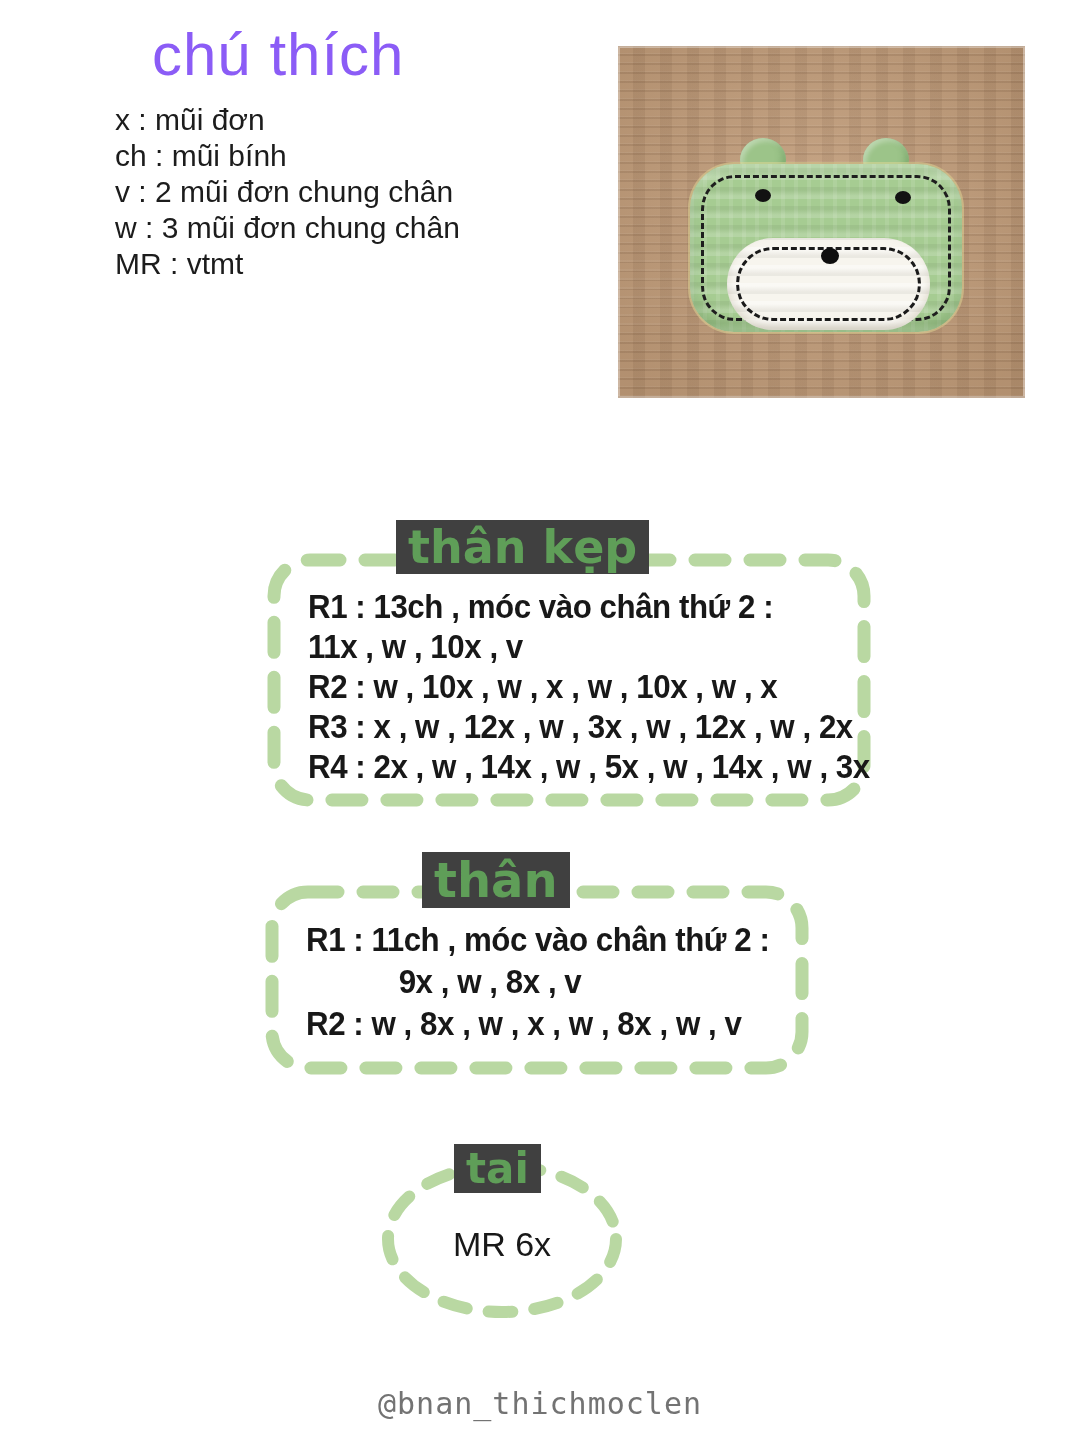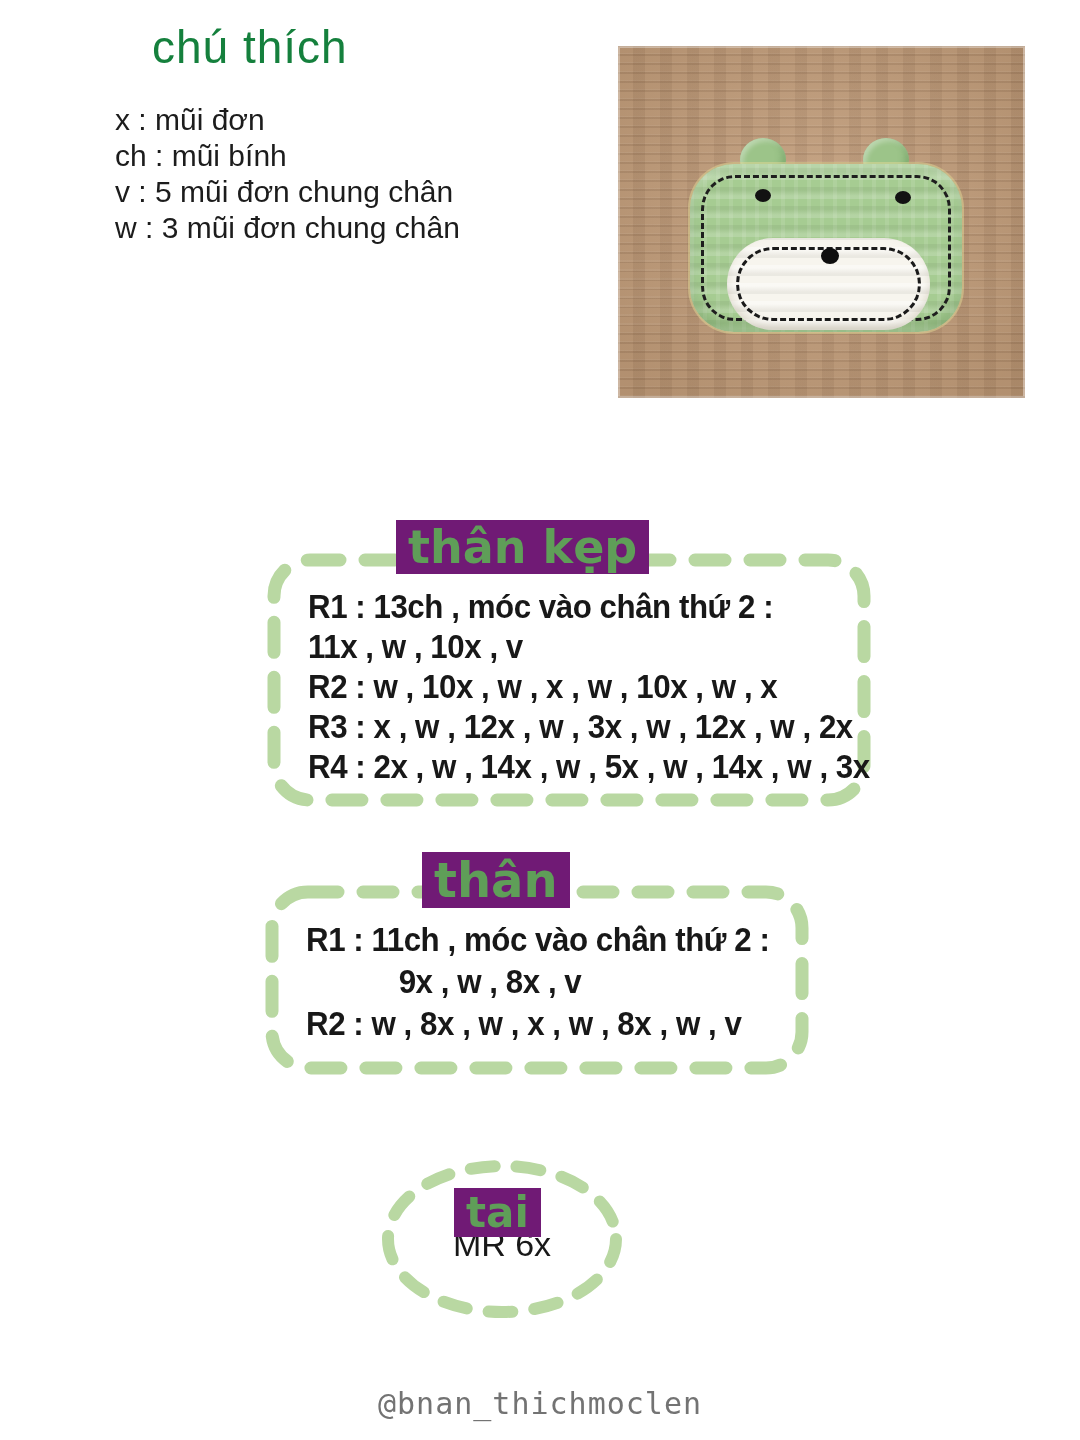--- a/index.html
+++ b/index.html
@@ -3,21 +3,21 @@
 <meta charset="utf-8">
 <style>
   html,body{margin:0;padding:0;background:#ffffff;}
   .page{
     position:relative;width:1080px;height:1440px;background:#ffffff;
     font-family:"Liberation Sans",sans-serif;color:#1c1c1c;overflow:hidden;
   }
   
   .main-title{
     position:absolute;left:152px;top:20px;margin:0;
-    font-size:46px;font-weight:400;color:#15803d;letter-spacing:1px;
+    font-size:60px;font-weight:400;color:#8b5cf6;letter-spacing:1px;
   }
   .legend{position:absolute;left:115px;top:102px;font-size:30px;line-height:36px;color:#1c1c1c;}
   .legend div{white-space:nowrap;}
   
   .photo{
     position:absolute;left:618px;top:46px;width:407px;height:352px;
     background-color:#c09b78;
     background-image:
       radial-gradient(ellipse at 50% 45%, rgba(255,255,255,0.10), rgba(0,0,0,0.07) 90%),
       repeating-linear-gradient(90deg, rgba(0,0,0,0) 0 15px, rgba(96,64,40,0.10) 15px 27px),
@@ -47,38 +47,38 @@
     background:#f7f5ee;
     background-image:repeating-linear-gradient(0deg, rgba(0,0,0,0.05) 0 2px, rgba(255,255,255,0.4) 8px 11px, rgba(0,0,0,0) 11px 18px);
     box-shadow:inset 0 -5px 8px rgba(150,140,110,0.25);
   }
   .snout-stitch{position:absolute;inset:9px;border:3px dashed #1a1a1a;border-radius:38px;}
   .nose{position:absolute;left:94px;top:10px;width:18px;height:16px;border-radius:50%;background:#0e0e0e;}
   
   .pattern-box{position:absolute;}
   .pattern-box svg{position:absolute;left:0;top:0;}
   .box-title{
-    position:absolute;background:#701a75;padding:0 12px;
+    position:absolute;background:#404040;padding:0 12px;
     font-family:"DejaVu Sans",sans-serif;font-weight:700;color:#5f9e58;
     white-space:nowrap;z-index:2;
   }
   .box-lines{
     position:absolute;z-index:1;font-family:"Liberation Sans",sans-serif;
     font-weight:700;font-size:34px;line-height:40px;letter-spacing:-0.5px;
     transform:scaleX(0.92);transform-origin:left top;white-space:nowrap;color:#181818;
   }
   .box-than{left:266px;top:552px;width:606px;height:256px;}
   .box-than .box-title{top:-32px;left:130px;font-size:46px;}
   .box-than .box-lines{left:42px;top:34px;}
   .box-mieng{left:264px;top:884px;width:546px;height:192px;}
   .box-mieng .box-title{top:-32px;left:158px;font-size:48px;}
   .box-mieng .box-lines{left:42px;top:34px;line-height:42px;}
   .line-centered{width:400px;text-align:center;}
   .oval-tai{left:378px;top:1158px;width:248px;height:162px;}
-  .oval-tai .box-title{top:-14px;left:76px;font-size:42px;margin-top:44px;}
+  .oval-tai .box-title{top:-14px;left:76px;font-size:42px;}
   .oval-tai .oval-line{
     position:absolute;left:0;top:56px;width:100%;text-align:center;
     font-weight:400;font-size:34px;color:#181818;z-index:1;margin-top:11px;
   }
   
   .credit{
     position:absolute;left:0;top:1386px;width:100%;text-align:center;
     font-family:"DejaVu Sans Mono",monospace;font-size:30px;font-weight:400;
     color:#737373;letter-spacing:1px;
   }
@@ -86,22 +86,23 @@
 </head>
 <body>
 
 <div class="page">
 
   <h1 class="main-title">chú thích</h1>
 
   <div class="legend">
     <div>x : mũi đơn</div>
     <div>ch : mũi bính</div>
-    <div>v : 5 mũi đơn chung chân</div>
+    <div>v : 2 mũi đơn chung chân</div>
     <div>w : 3 mũi đơn chung chân</div>
+    <div>MR : vtmt</div>
   </div>
 
   <div class="photo">
     <div class="frog">
       <div class="ear ear-left"></div>
       <div class="ear ear-right"></div>
       <div class="frog-body">
         <div class="frog-stitch"></div>
         <div class="eye eye-left"></div>
         <div class="eye eye-right"></div>

